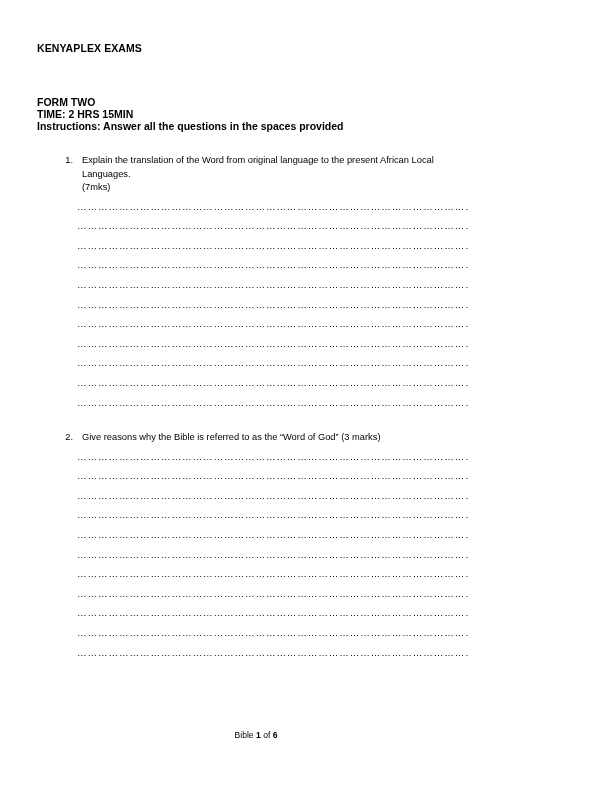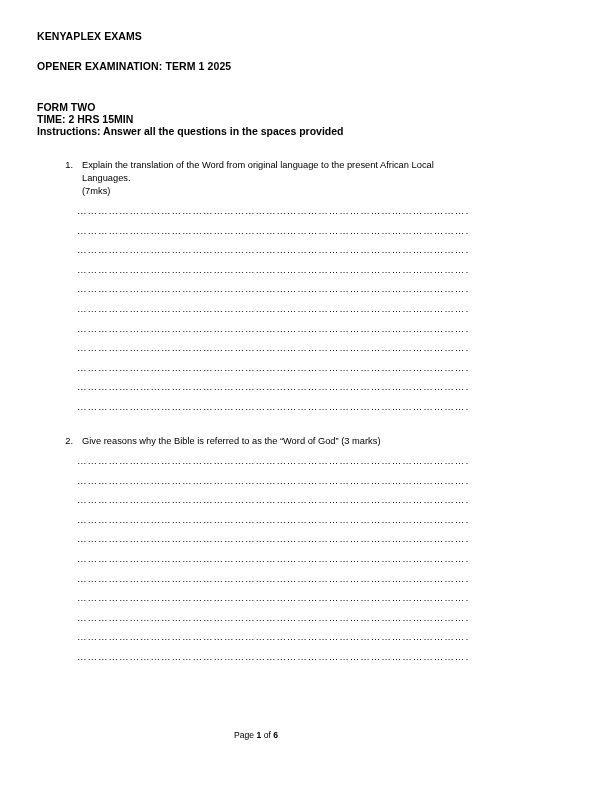--- a/index.html
+++ b/index.html
@@ -13,21 +13,21 @@
     font-family: "Liberation Sans", sans-serif;
     color: #000000;
     position: relative;
     overflow: hidden;
   }
   .page {
     position: relative;
     width: 512px;
     height: 792px;
     box-sizing: border-box;
-    padding: 28px 42px 0 37px;
+    padding: 40px 42px 0 37px;
   }
   .hdr-line {
     font-size: 10.5px;
     font-weight: bold;
     line-height: 1.55;
     letter-spacing: 0.1px;
   }
   .name-line {
     font-size: 10.5px;
     font-weight: bold;
@@ -106,21 +106,20 @@
 </head>
 <body>
 
 <div class="page">
 
   <div class="hdr-line">KENYAPLEX EXAMS</div>
 
 
   <div class="spacer-14"></div>
 
-  <div class="hdr-line">OPENER EXAMINATION: TERM 1 2025</div>
 
   <div class="spacer-14"></div>
   <div class="spacer-6"></div>
 
 
   <div class="spacer-6"></div>
 
   <div class="title-row">
     <span>FORM TWO</span>
     <span class="right">TIME: 2 HRS 15MIN</span>
@@ -171,16 +170,16 @@
       <div class="ans-line">……………………………………………………………………………………………………………………………………………………………………………</div>
       <div class="ans-line">……………………………………………………………………………………………………………………………………………………………………………</div>
       <div class="ans-line">……………………………………………………………………………………………………………………………………………………………………………</div>
       <div class="ans-line">……………………………………………………………………………………………………………………………………………………………………………</div>
       <div class="ans-line">……………………………………………………………………………………………………………………………………………………………………………</div>
     </div>
 
   </div>
 
   <div class="footer">
-    <span>Page </span><b>1</b><span> of </span><b>6</b>
+    <span>Bible </span><b>1</b><span> of </span><b>6</b>
   </div>
 
 </div>
 
 </body></html>

